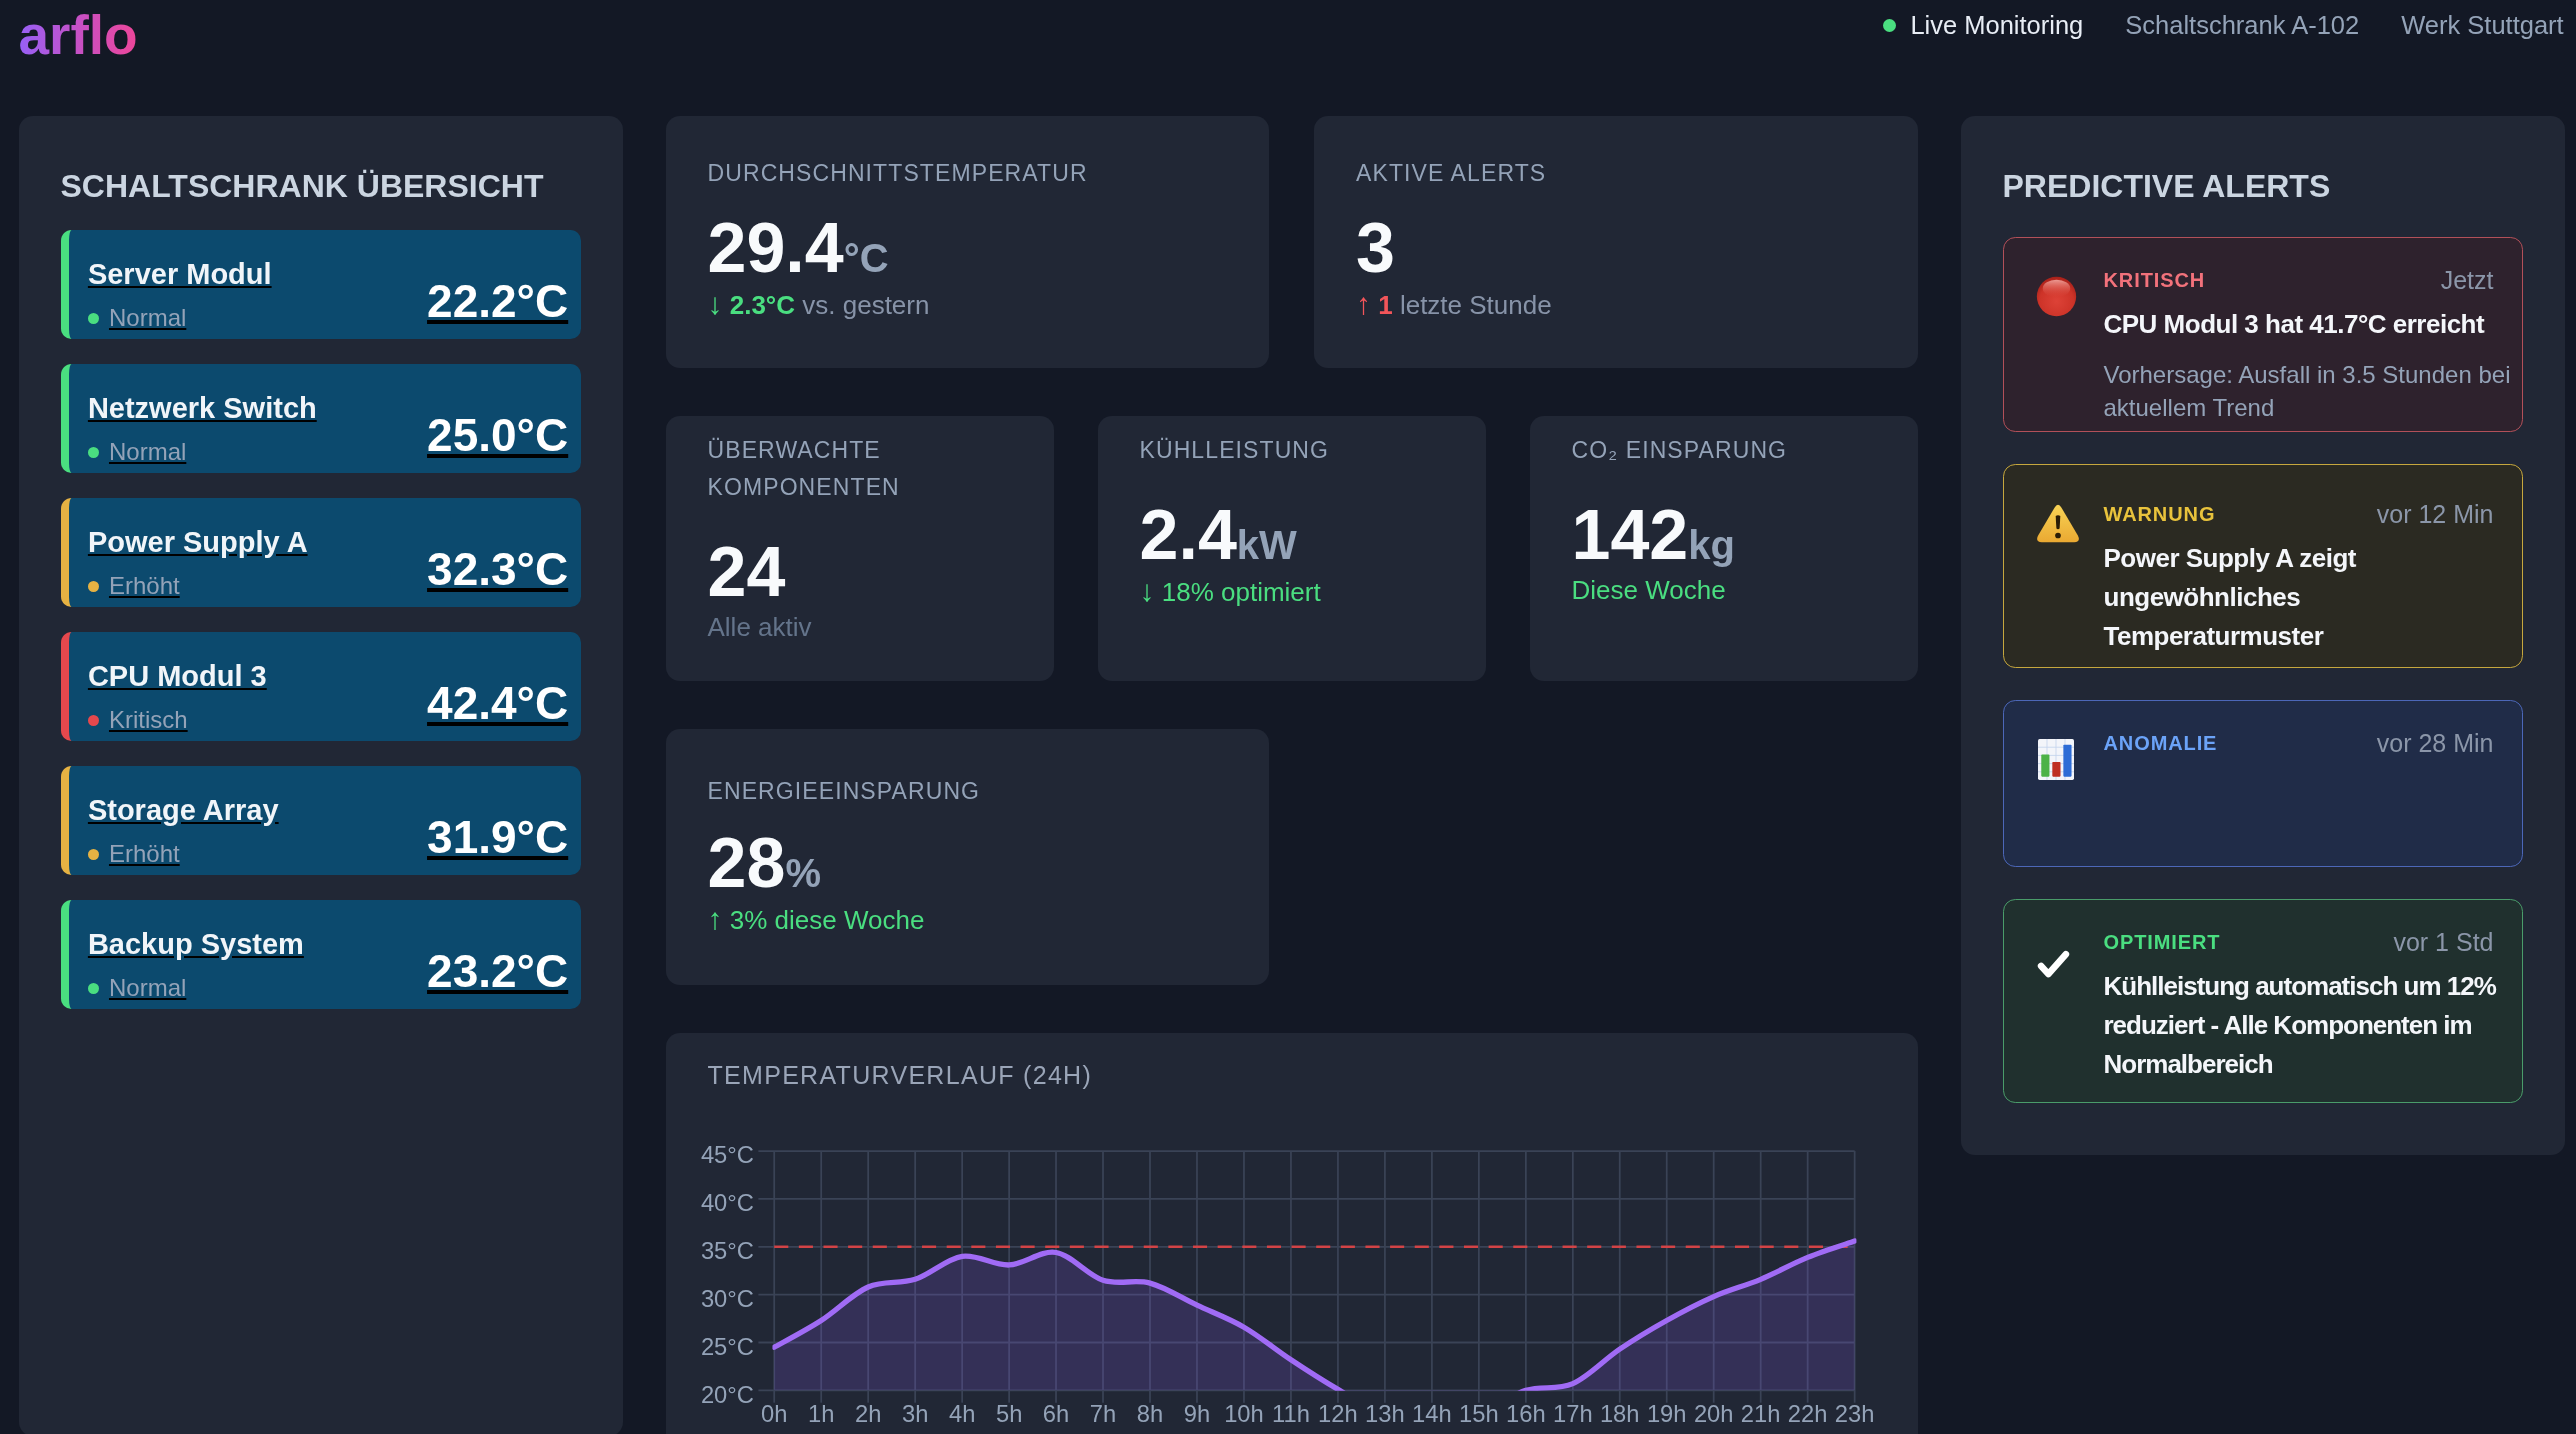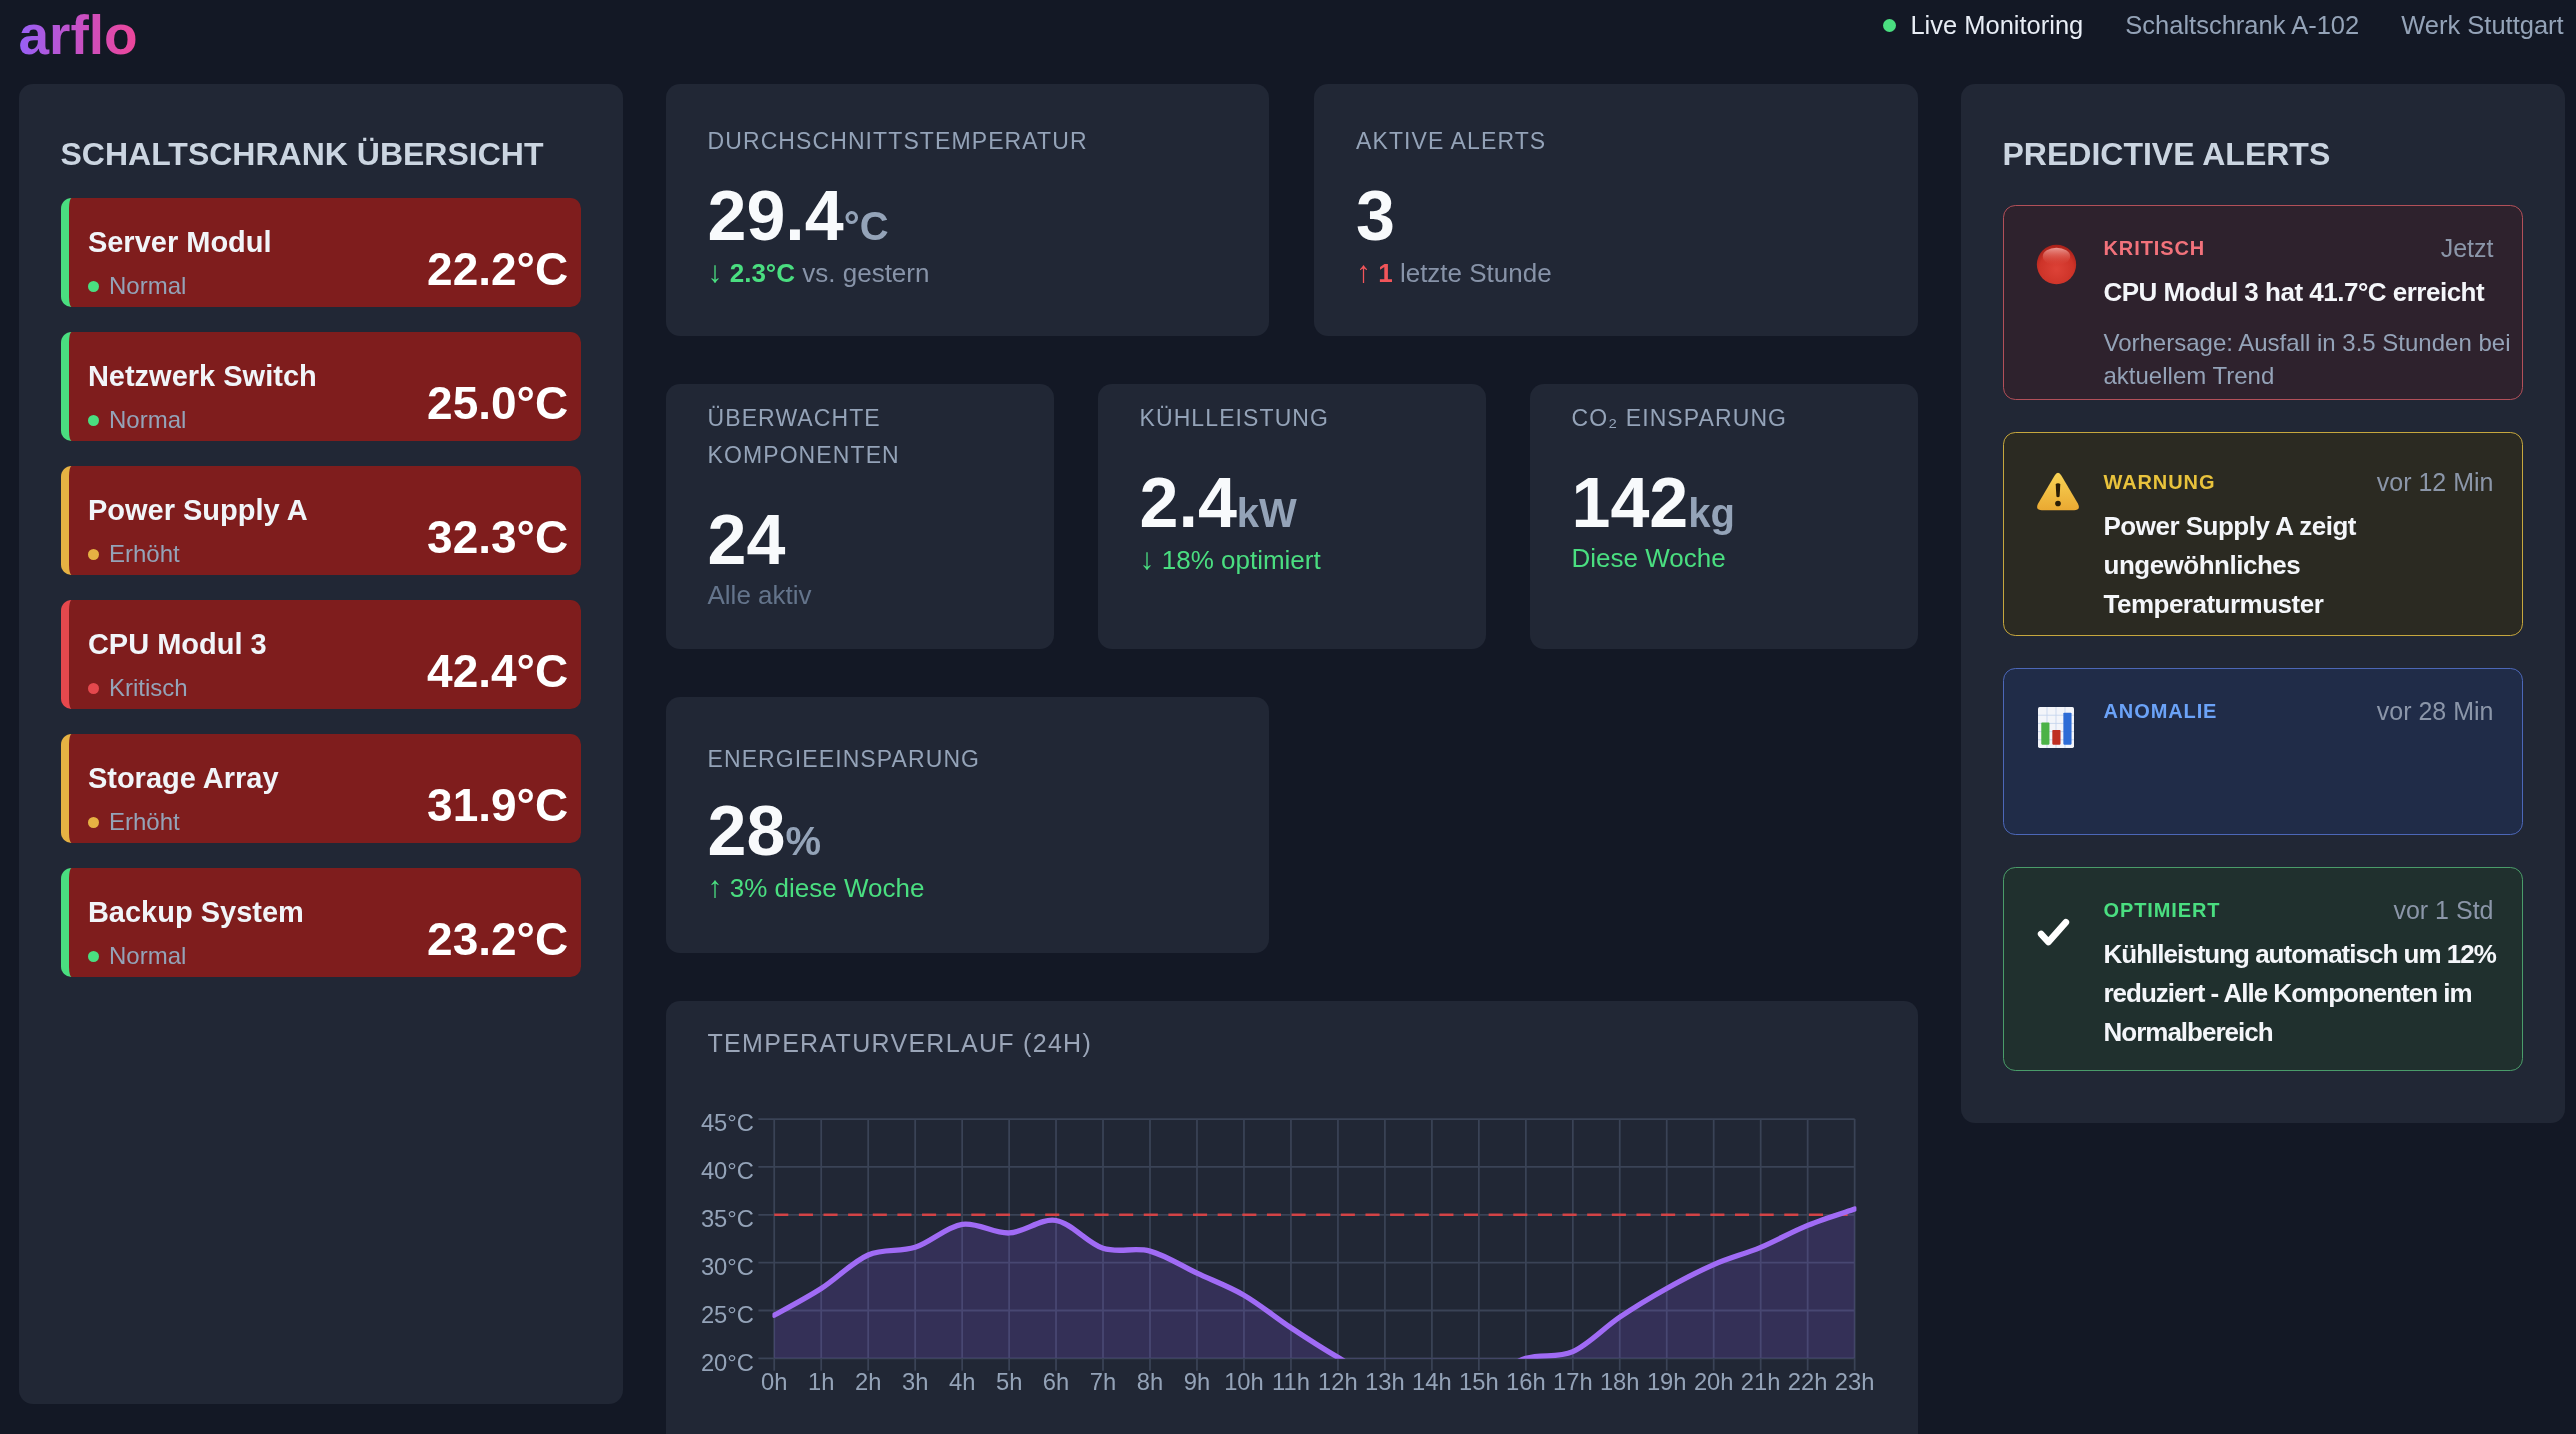--- a/index.html
+++ b/index.html
@@ -1,30 +1,30 @@
 <!DOCTYPE html>
 <html style="font-size:14px"><head>
 <meta charset="utf-8">
 <style>
 *{margin:0;padding:0;box-sizing:border-box;}
 html,body{width:2576px;height:1434px;overflow:hidden;}
 body{background:#131825;font-family:"Liberation Sans",sans-serif;padding:0 12.3px 0 18.5px;}
-.hdr{position:relative;height:84px;}
+.hdr{position:relative;height:116px;}
 .logo{position:absolute;left:0;top:2.6px;font-size:55px;font-weight:700;letter-spacing:0px;
  background:linear-gradient(90deg,#9760f6 0%,#cb4fc0 55%,#ee4699 100%);
  -webkit-background-clip:text;background-clip:text;color:transparent;}
 .hright{position:absolute;right:0;top:10.6px;display:flex;align-items:center;gap:42px;font-size:25.5px;color:#94a3b8;}
 .hlive{display:flex;align-items:center;gap:14px;color:#e8edf5;}
 .gdot{width:13px;height:13px;border-radius:50%;background:#4ade80;}
 .main{display:grid;grid-template-columns:604px 1252px 604px;column-gap:43px;align-items:start;}
 .panel{background:#212735;border-radius:14px;padding:42px;}
 .lpanel{min-height:1320px;}
 .ptitle{font-size:32px;font-weight:700;color:#cbd5e1;letter-spacing:0px;line-height:46px;white-space:nowrap;position:relative;top:5.3px;}
 .rows{margin-top:26px;}
-.crow{height:109px;border-radius:10.6px;background:#7f1d1d;margin-bottom:25px;display:flex;align-items:center;justify-content:space-between;padding:0 12.3px 0 19.4px;border-left:8px solid #4ade80;}
+.crow{height:109px;border-radius:10.6px;background:#0c4a6e;margin-bottom:25px;display:flex;align-items:center;justify-content:space-between;padding:0 12.3px 0 19.4px;border-left:8px solid #4ade80;text-decoration:underline;}
 .crow:last-child{margin-bottom:0;}
 .crow.y{border-left-color:#e6b243;}
 .crow.r{border-left-color:#e5484d;}
 .cname{font-size:29px;font-weight:700;color:#f1f5f9;line-height:35px;} .crow>div:first-child{position:relative;top:10.6px;}
 .cstat{margin-top:11.4px;display:flex;align-items:center;gap:9.7px;font-size:24px;color:#94a3b8;line-height:30px;}
 .sdot{width:11.4px;height:11.4px;border-radius:50%;background:#4ade80;flex:none;}
 .sdot.y{background:#e6b243;}
 .sdot.r{background:#e5484d;}
 .ctemp{font-size:46px;font-weight:700;color:#ffffff;position:relative;top:16px;}
 .mid{display:flex;flex-direction:column;gap:48px;}

